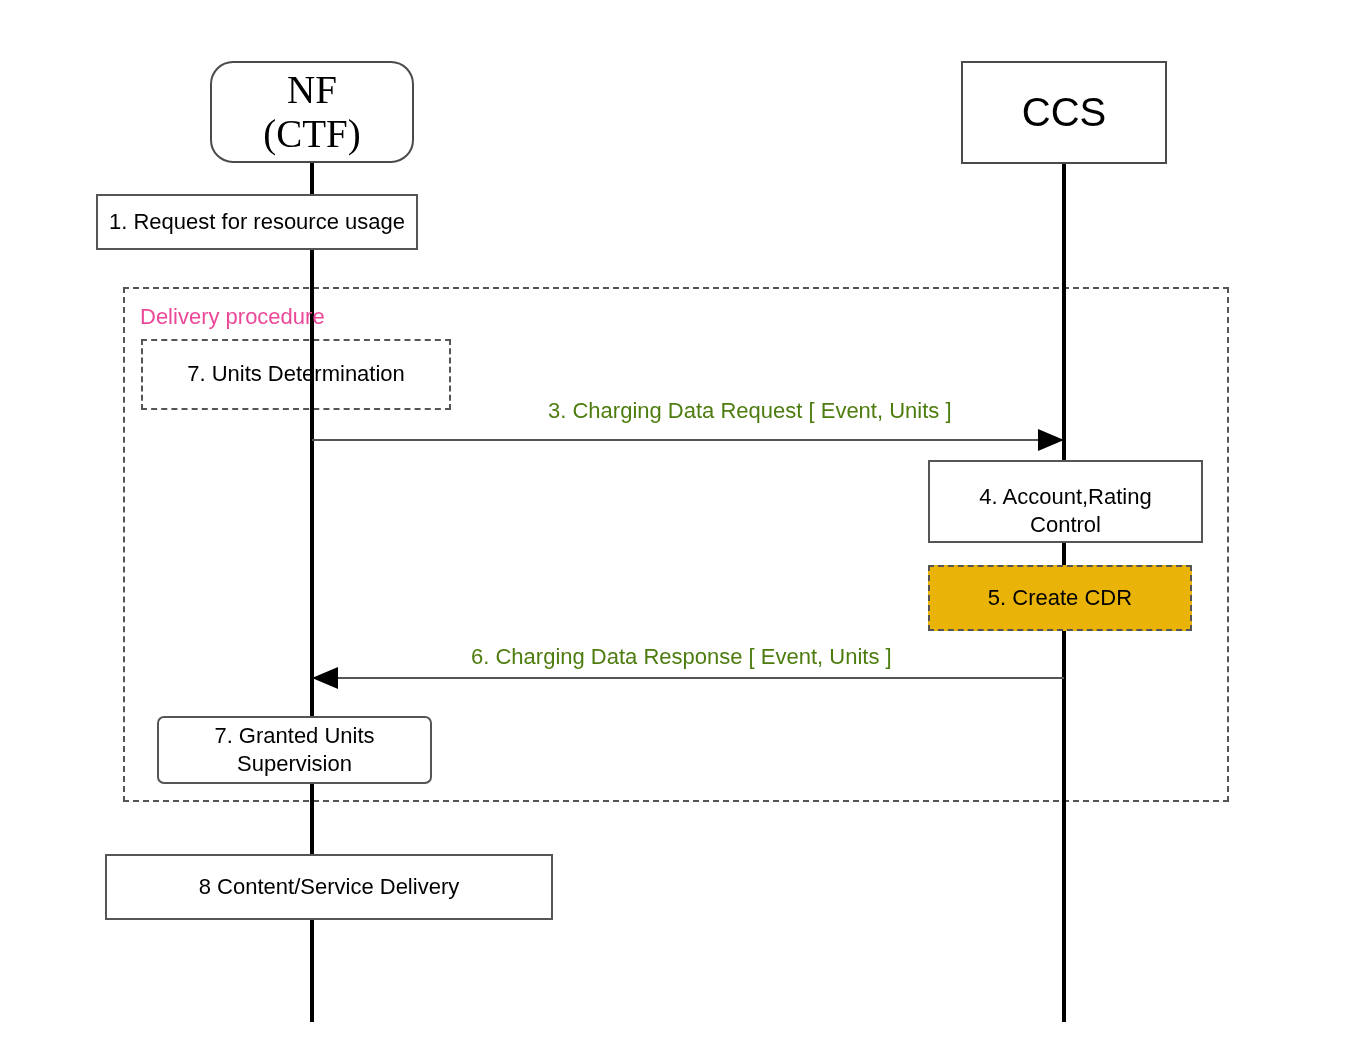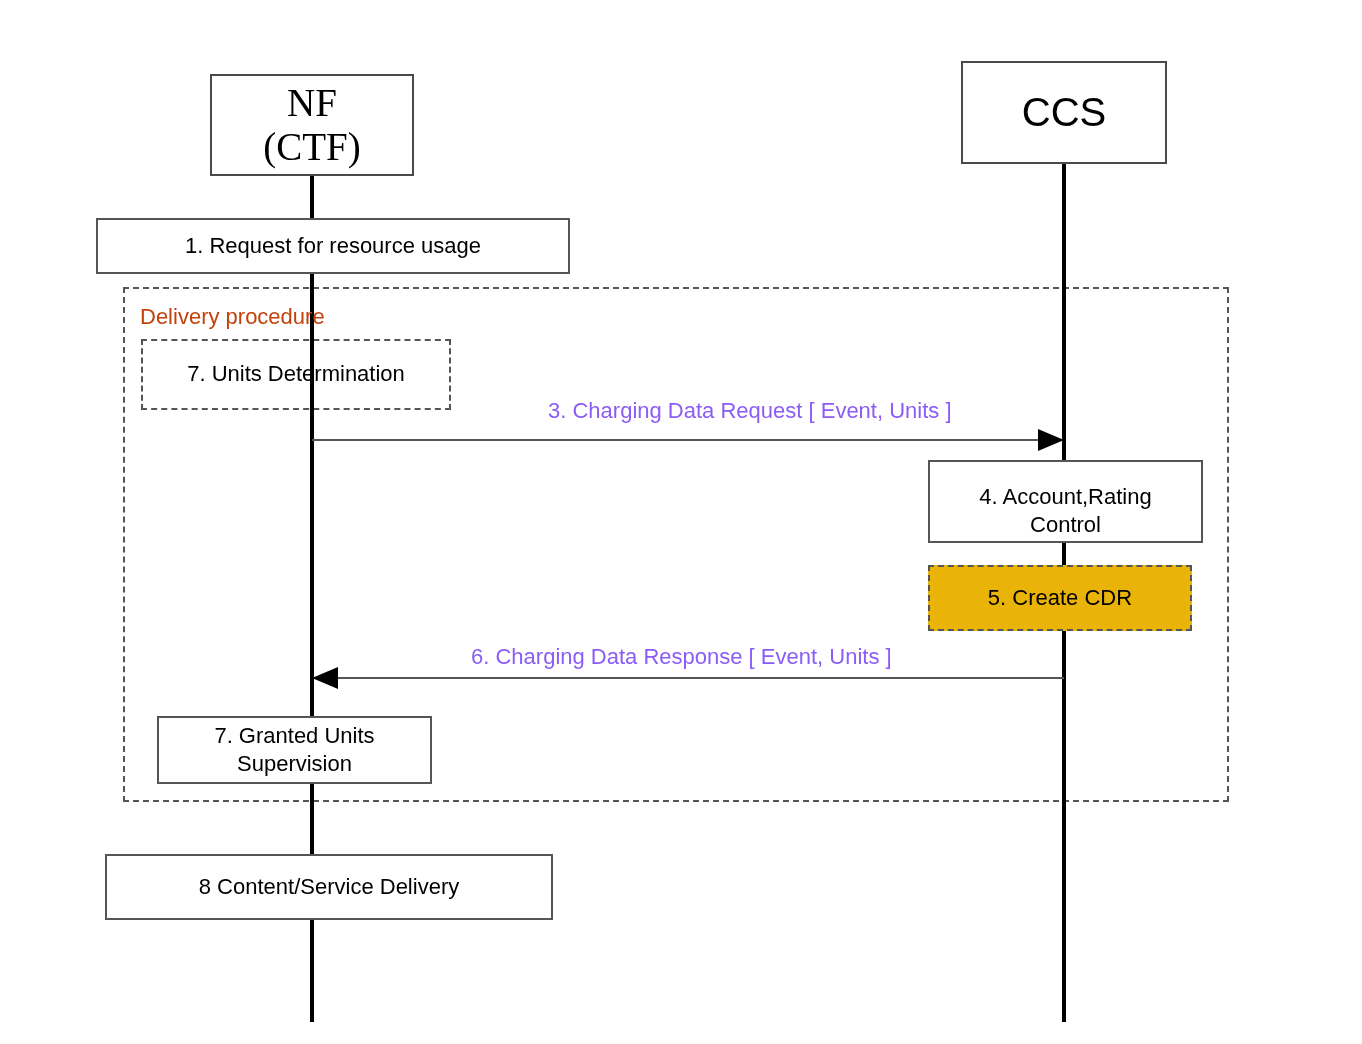--- a/index.html
+++ b/index.html
@@ -70,35 +70,35 @@
   .fragment {
     position: absolute;
     box-sizing: border-box;
     border: 2px dashed #555555;
     background: transparent;
     z-index: 0;
   }
   .fragment-label {
     position: absolute;
     font-size: 22px;
-    color: #c2410c;
+    color: #ec4899;
     z-index: 2;
     white-space: nowrap;
   }
   
   .msg-line {
     position: absolute;
     height: 2px;
     background: #555555;
     z-index: 2;
   }
   .msg-label {
     position: absolute;
     font-size: 22px;
-    color: #8b5cf6;
+    color: #4d7c0f;
     white-space: nowrap;
     z-index: 2;
   }
   .arrow-right {
     position: absolute;
     width: 0;
     height: 0;
     border-top: 11px solid transparent;
     border-bottom: 11px solid transparent;
     border-left: 26px solid #000000;
@@ -118,32 +118,32 @@
 <body>
 
 <div id="canvas">
 
   <div class="lifeline" style="left:310px; top:160px; height:862px;"></div>
   <div class="lifeline" style="left:1062px; top:161px; height:861px;"></div>
 
   <div class="fragment" style="left:123px; top:287px; width:1106px; height:515px;"></div>
   <div class="fragment-label" style="left:140px; top:304px;">Delivery procedure</div>
 
-  <div class="actor-box serif" style="left:210px; top:74px; width:204px; height:102px;">
+  <div class="actor-box serif" style="left:210px; top:61px; width:204px; height:102px;border-radius:23px;">
     <div>
       <div>NF</div>
       <div>(CTF)</div>
     </div>
   </div>
 
   <div class="actor-box sans" style="left:961px; top:61px; width:206px; height:103px;">
     <span>CCS</span>
   </div>
 
-  <div class="act-box solid solid-front" style="left:96px; top:218px; width:474px; height:56px;align-items:center;">
+  <div class="act-box solid solid-front" style="left:96px; top:194px; width:322px; height:56px;align-items:center;">
     <span>1. Request for resource usage</span>
   </div>
 
   <div class="act-box dashed behind" style="left:141px; top:339px; width:310px; height:71px;">
     <span>7. Units Determination</span>
   </div>
 
   <div class="msg-label" style="left:548px; top:398px;">3. Charging Data Request [ Event, Units ]</div>
   <div class="msg-line" style="left:312px; top:439px; width:726px;"></div>
   <div class="arrow-right" style="left:1038px; top:429px;"></div>
@@ -156,21 +156,21 @@
   </div>
 
   <div class="act-box dashed solid-front" style="left:928px; top:565px; width:264px; height:66px; background:#eab308;">
     <span>5. Create CDR</span>
   </div>
 
   <div class="msg-label" style="left:456px; top:644px;margin-left:15px;">6. Charging Data Response  [ Event, Units ]</div>
   <div class="msg-line" style="left:338px; top:677px; width:726px;"></div>
   <div class="arrow-left" style="left:312px; top:667px;"></div>
 
-  <div class="act-box solid solid-front" style="left:157px; top:716px; width:275px; height:68px;">
+  <div class="act-box solid solid-front" style="left:157px; top:716px; width:275px; height:68px;border-radius:7px;">
     <div>
       <div>7. Granted Units</div>
       <div>Supervision</div>
     </div>
   </div>
 
   <div class="act-box solid solid-front" style="left:105px; top:854px; width:448px; height:66px;">
     <span>8 Content/Service Delivery</span>
   </div>
 

